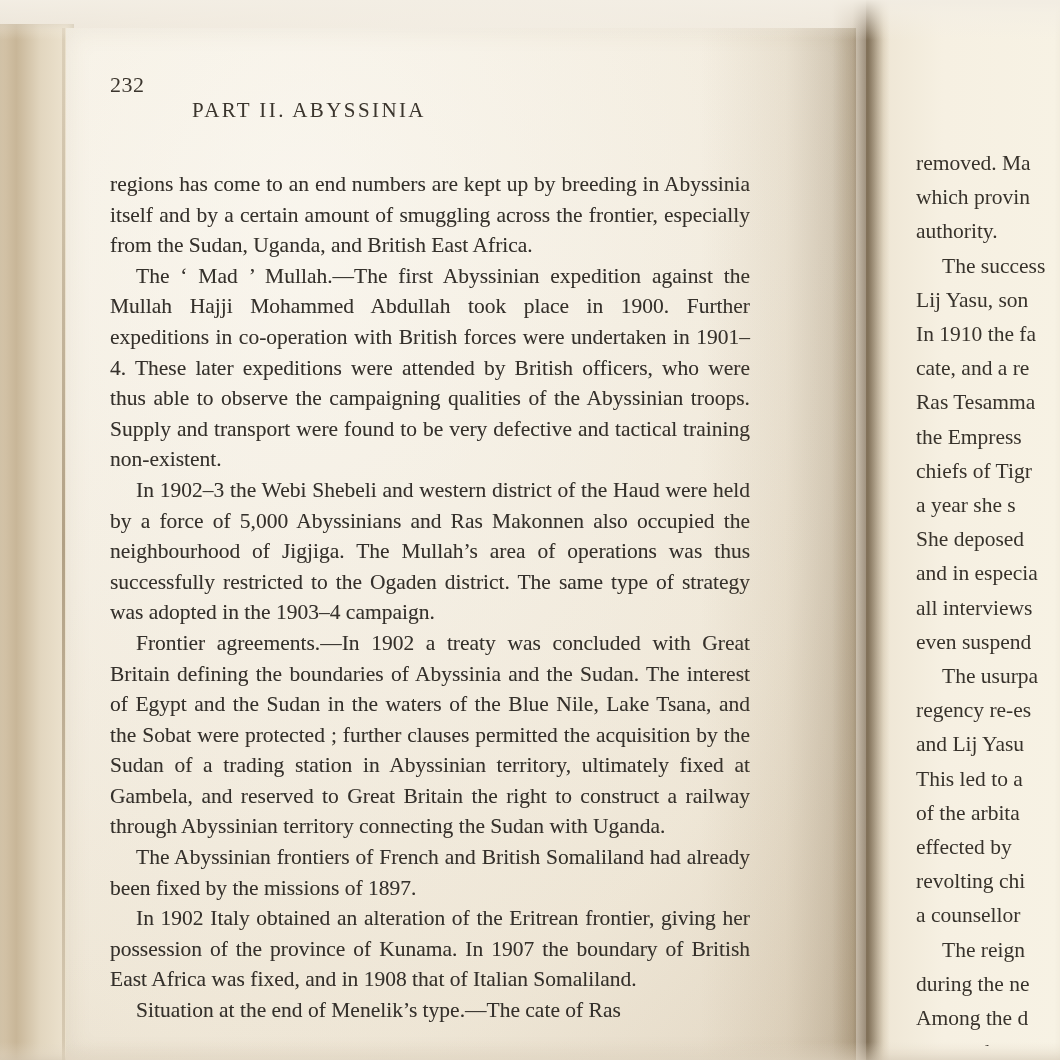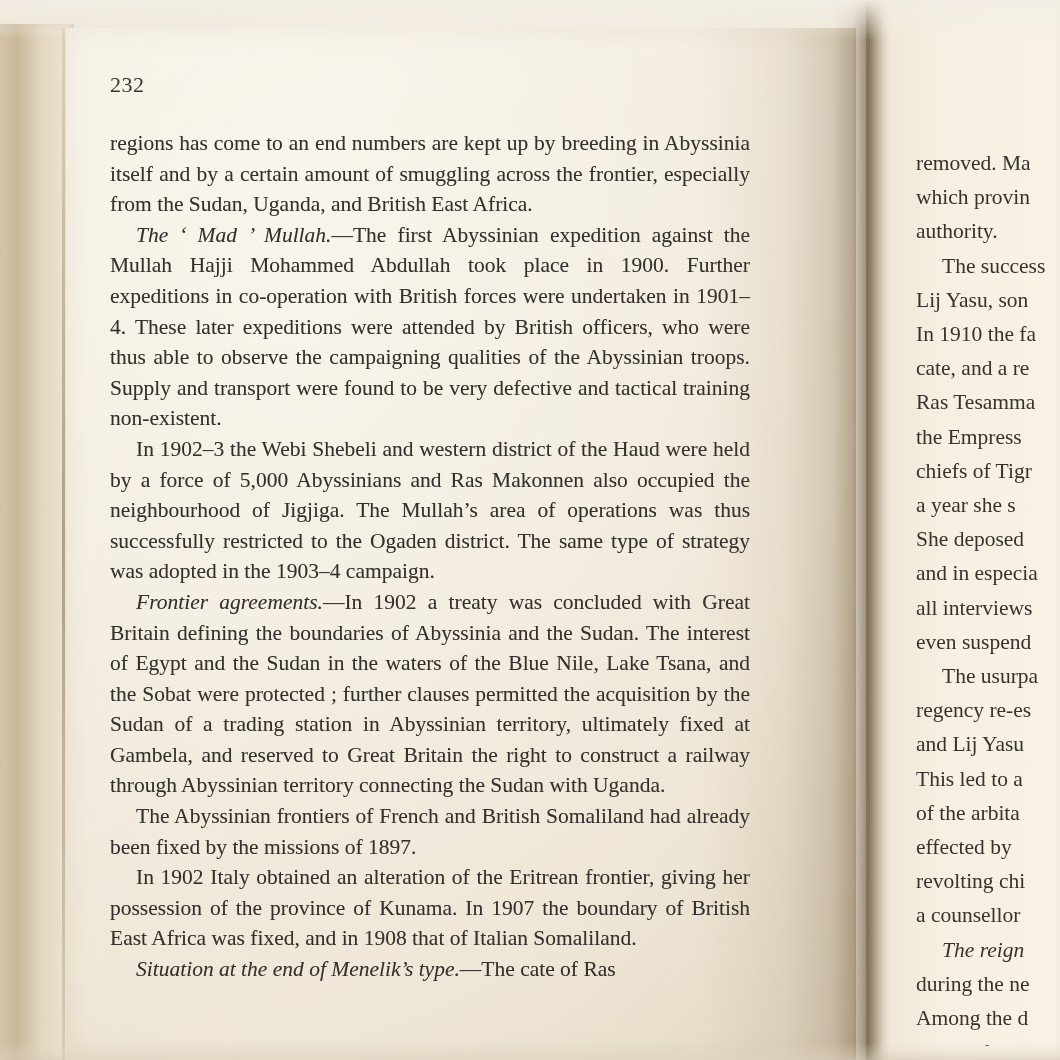--- a/index.html
+++ b/index.html
@@ -100,21 +100,21 @@
     top: 72px;
     width: 640px;
     color: #35302a;
   }
 
   .running-head {
     display: flex;
     align-items: baseline;
     font-size: 21px;
     letter-spacing: 1.2px;
-    margin-bottom: 30px;
+    margin-bottom: 46px;
     color: #3b352d;
     flex-direction: column;
   }
   .folio {
     width: 96px;
     font-size: 22px;
     letter-spacing: 0.5px;
   }
   .head-title {
     flex: 1;
@@ -133,21 +133,20 @@
     color: #34302b;
     text-indent: 0;
   }
   p.body + p.body {
     margin-top: 0px;
   }
   p.indent {
     text-indent: 26px;
   }
   .it {
-    font-style: italic;
   }
 
   
   .col-left p.body {
     text-shadow: 0 0 0.4px rgba(60,50,38,0.25);
   }
 
   
   .col-right {
     position: absolute;
@@ -203,20 +202,21 @@
   <div class="page-right"></div>
 
   <div class="book-edge"></div>
   <div class="book-edge-line"></div>
 
   <div class="page-left"></div>
 
   <div class="col-left">
     <div class="running-head">
       <span class="folio">232</span>
+      <span class="head-title">PART II.  ABYSSINIA</span>
     </div>
 
     <p class="body">regions has come to an end numbers are kept up by breeding in Abyssinia itself and by a certain amount of smuggling across the frontier, especially from the Sudan, Uganda, and British East Africa.</p>
 
     <p class="body indent"><span class="it">The ‘ Mad ’ Mullah.</span><span>—The first Abyssinian expedition against the Mullah Hajji Mohammed Abdullah took place in 1900.  Further expeditions in co-operation with British forces were undertaken in 1901–4.  These later expeditions were attended by British officers, who were thus able to observe the campaigning qualities of the Abyssinian troops.  Supply and transport were found to be very defective and tactical training non-existent.</span></p>
 
     <p class="body indent">In 1902–3 the Webi Shebeli and western district of the Haud were held by a force of 5,000 Abyssinians and Ras Makonnen also occupied the neighbourhood of Jigjiga.  The Mullah’s area of operations was thus successfully restricted to the Ogaden district.  The same type of strategy was adopted in the 1903–4 campaign.</p>
 
     <p class="body indent"><span class="it">Frontier agreements.</span><span>—In 1902 a treaty was concluded with Great Britain defining the boundaries of Abyssinia and the Sudan.  The interest of Egypt and the Sudan in the waters of the Blue Nile, Lake Tsana, and the Sobat were protected ; further clauses permitted the acquisition by the Sudan of a trading station in Abyssinian territory, ultimately fixed at Gambela, and reserved to Great Britain the right to construct a railway through Abyssinian territory connecting the Sudan with Uganda.</span></p>
 

